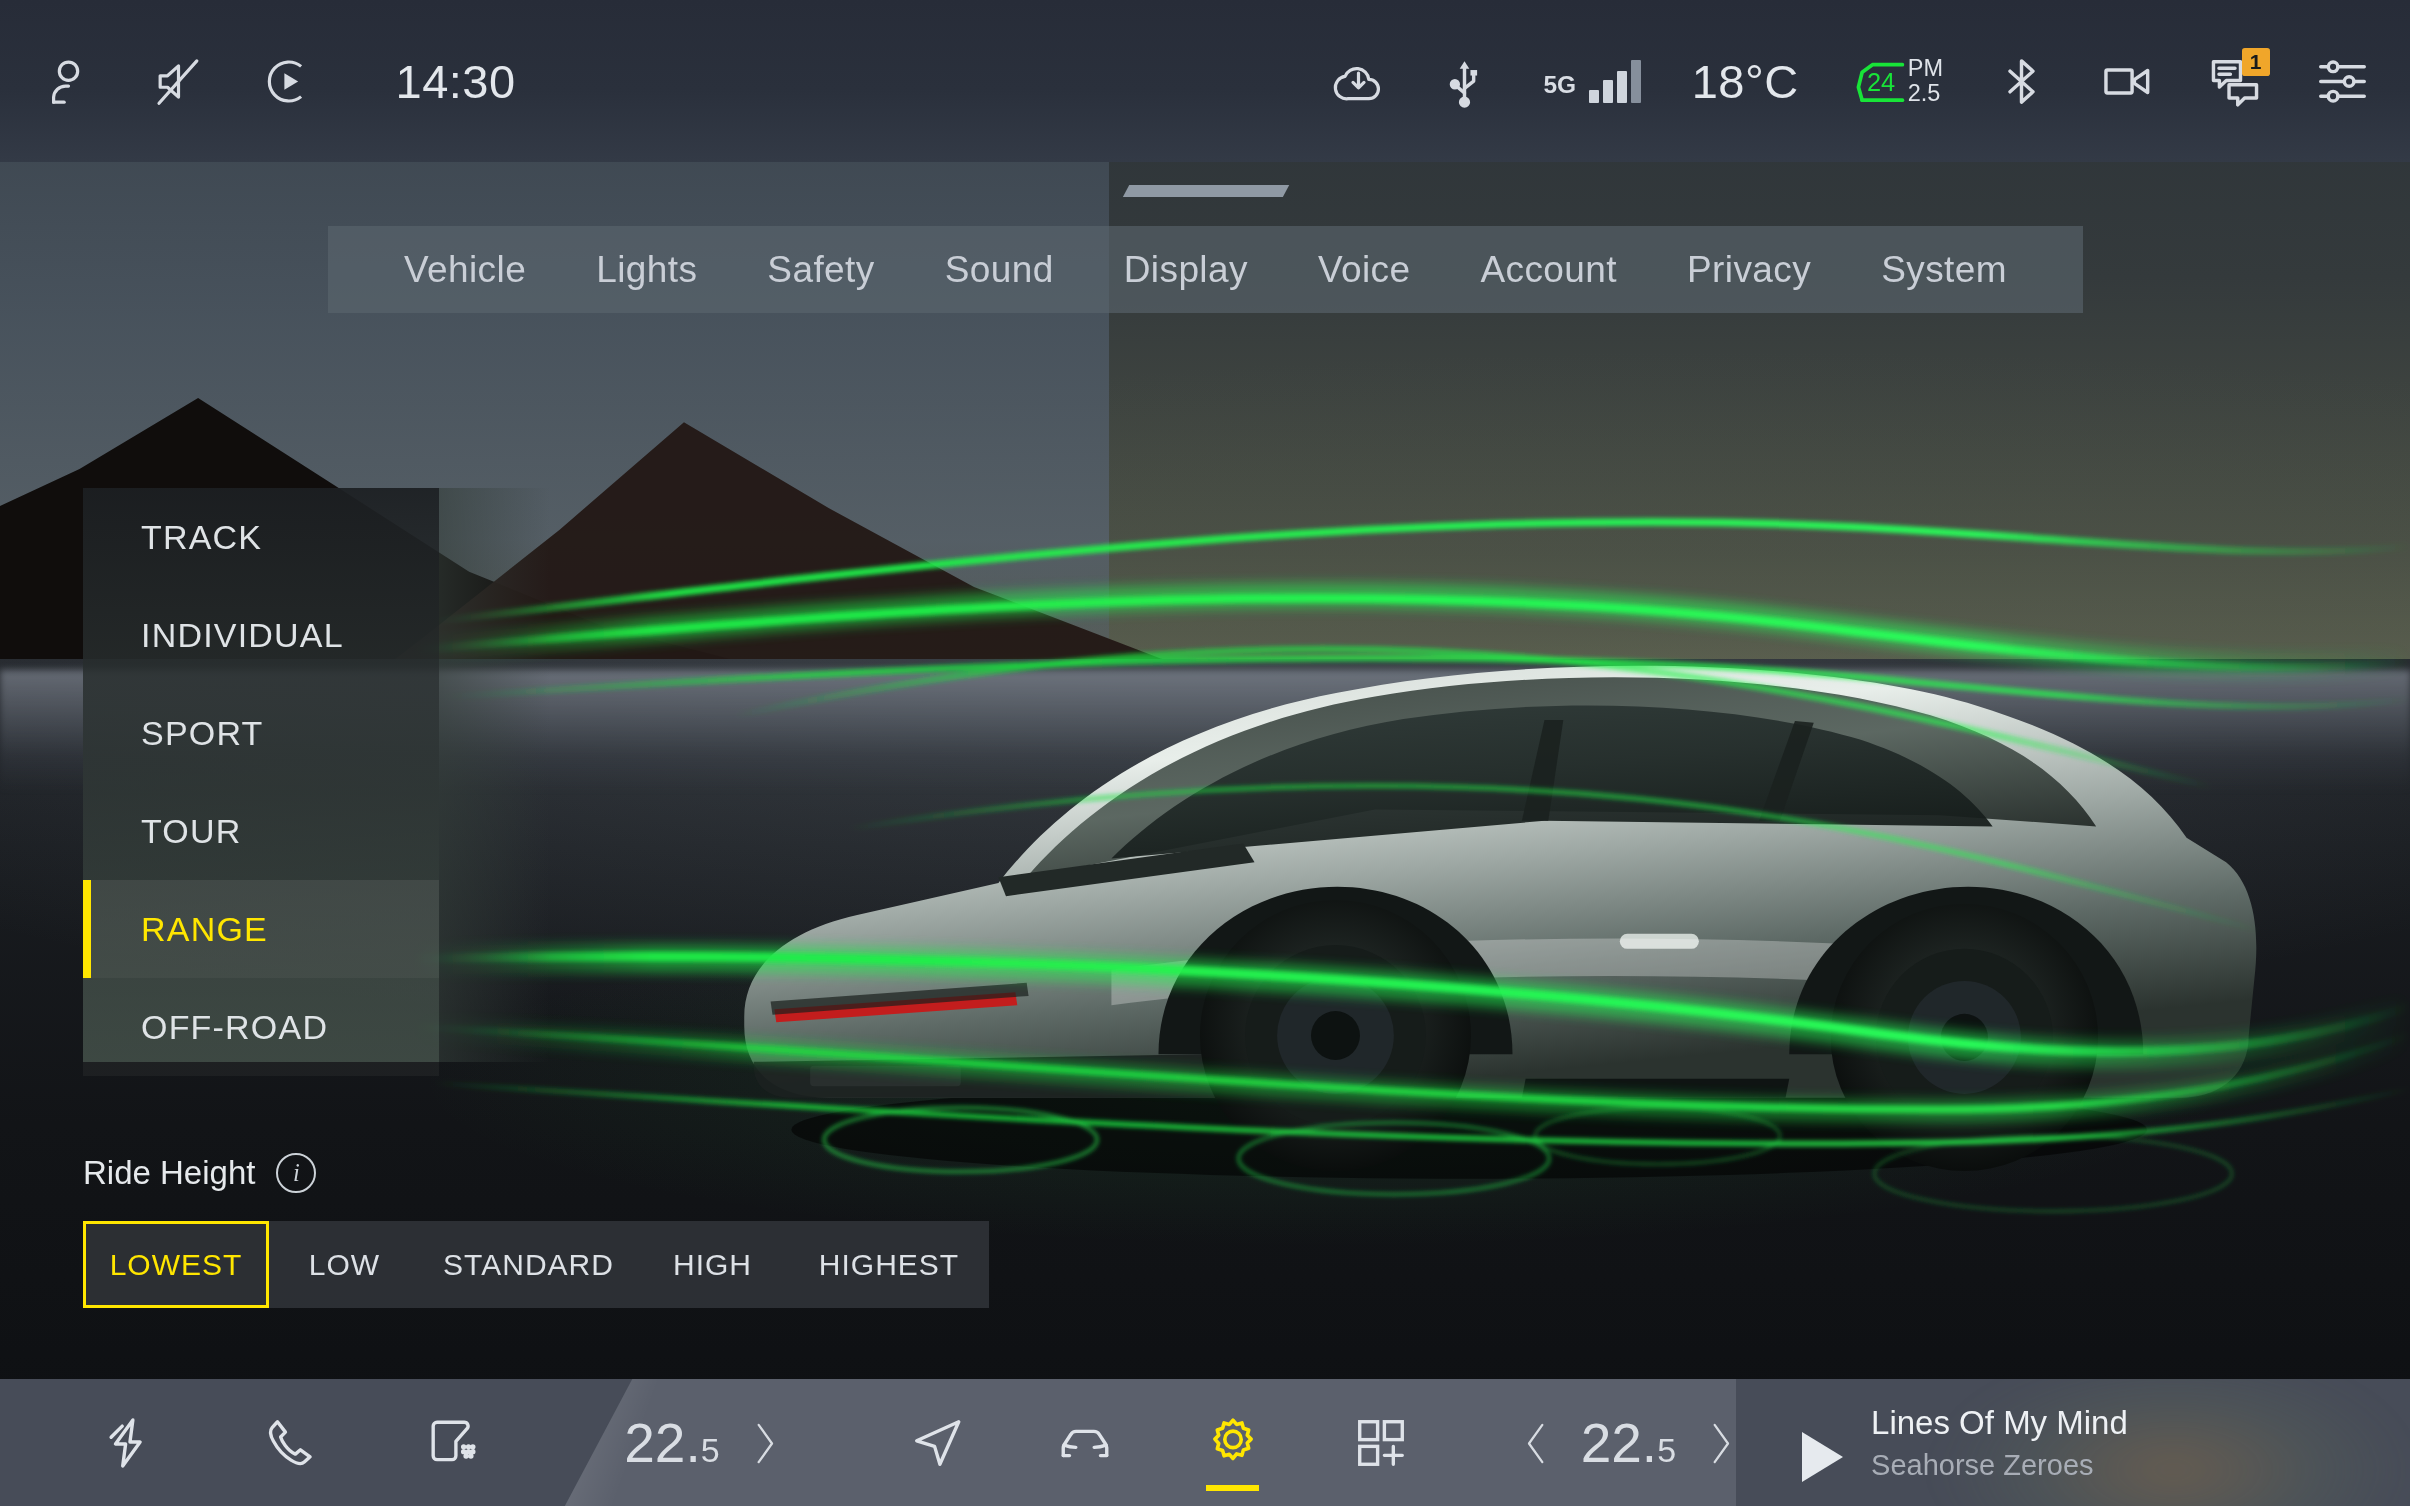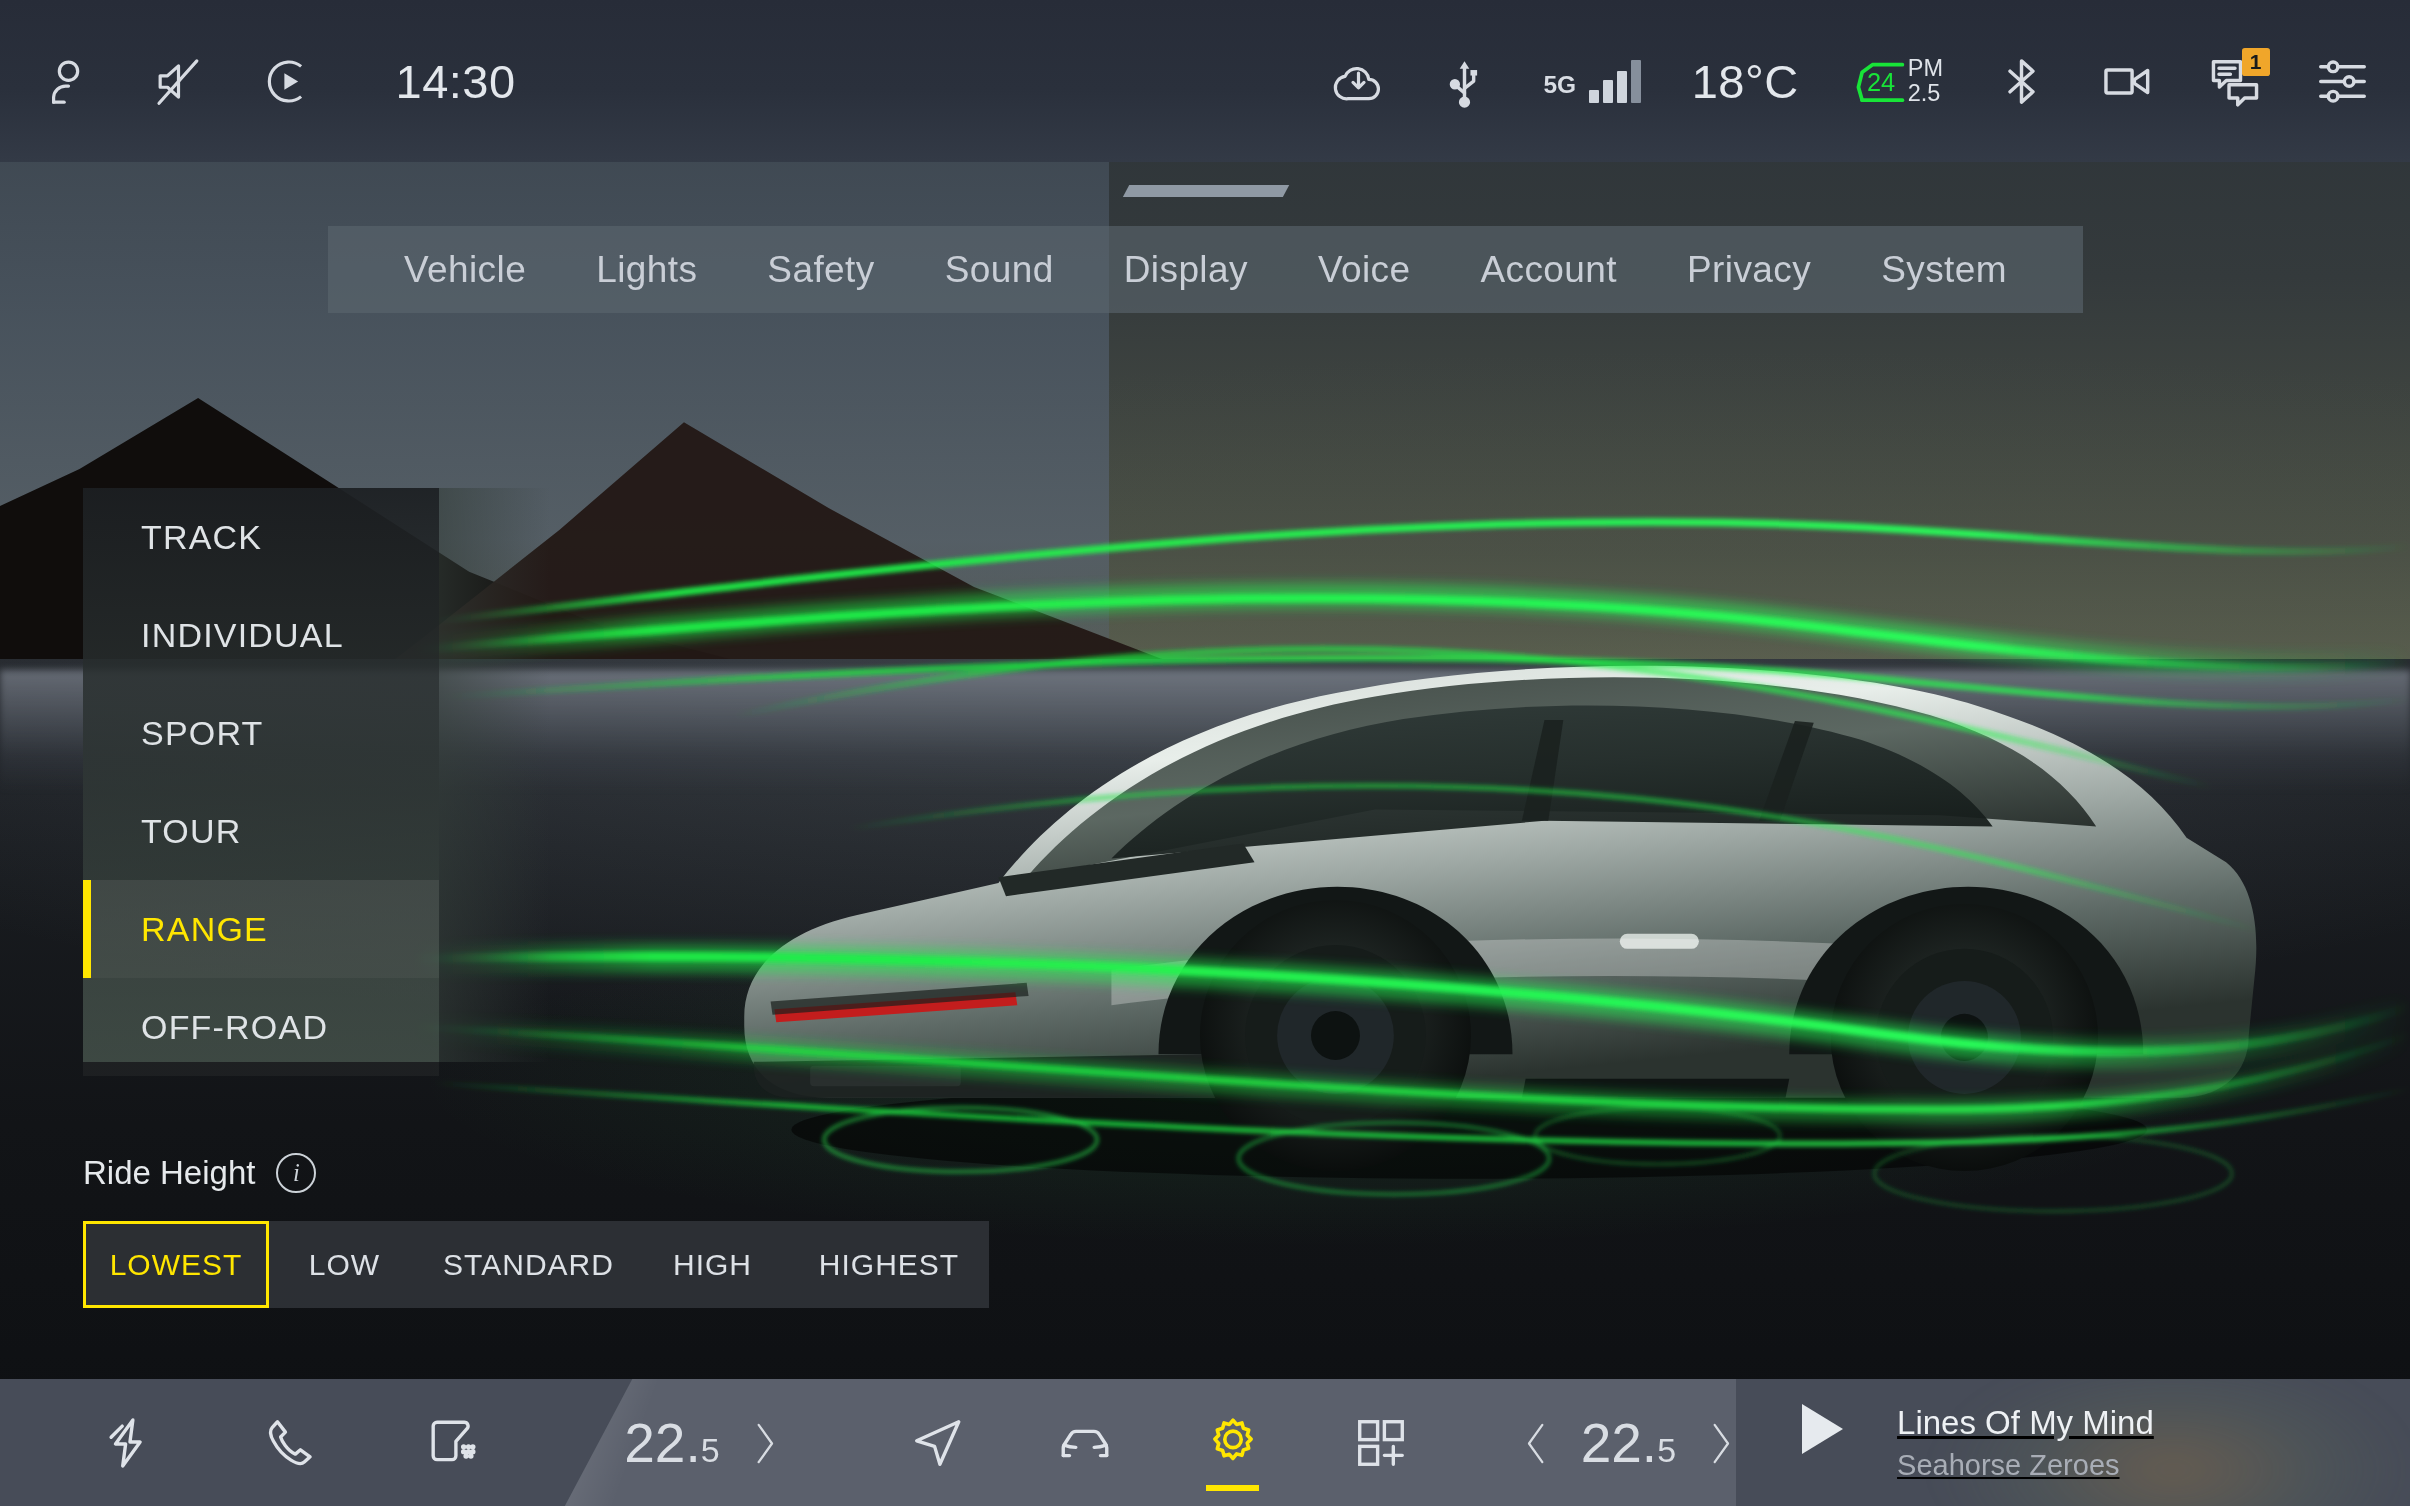--- a/index.html
+++ b/index.html
@@ -167,22 +167,22 @@
   .temp-val { font-size:55px; font-weight:300; color:#d9dde3; letter-spacing:0; }
   .temp-val span { font-size:34px; }
   .gap-a { width:128px; }
   .gap-b { width:90px; }
   .gap-c { width:111px; }
 
   .gear-wrap { position:relative; display:flex; flex-direction:column; align-items:center; }
   .gear-wrap .bb-ico { color:#ffe600; }
   .gear-underline { position:absolute; bottom:-19px; width:53px; height:5.6px; background:#ffe600; }
 
-  .media { position:relative; display:flex; align-items:flex-start; gap:54px; padding-left:66px;
-    z-index:2;text-decoration:underline; }
+  .media { position:relative; display:flex; align-items:flex-end; gap:28px; padding-left:66px;
+    z-index:2; }
   .play-tri { width:0; height:0; border-left:41px solid #e6eaee;
     border-top:25.4px solid transparent; border-bottom:25.4px solid transparent; cursor:pointer; }
   .media-txt { display:flex; flex-direction:column; gap:6.6px; }
   .m-title { font-size:33px; color:#eef1f4; font-weight:400; }
   .m-artist { font-size:29px; color:#a8adb6; font-weight:400; }
 </style>
 </head>
 <body>
 
 <div id="screen">

